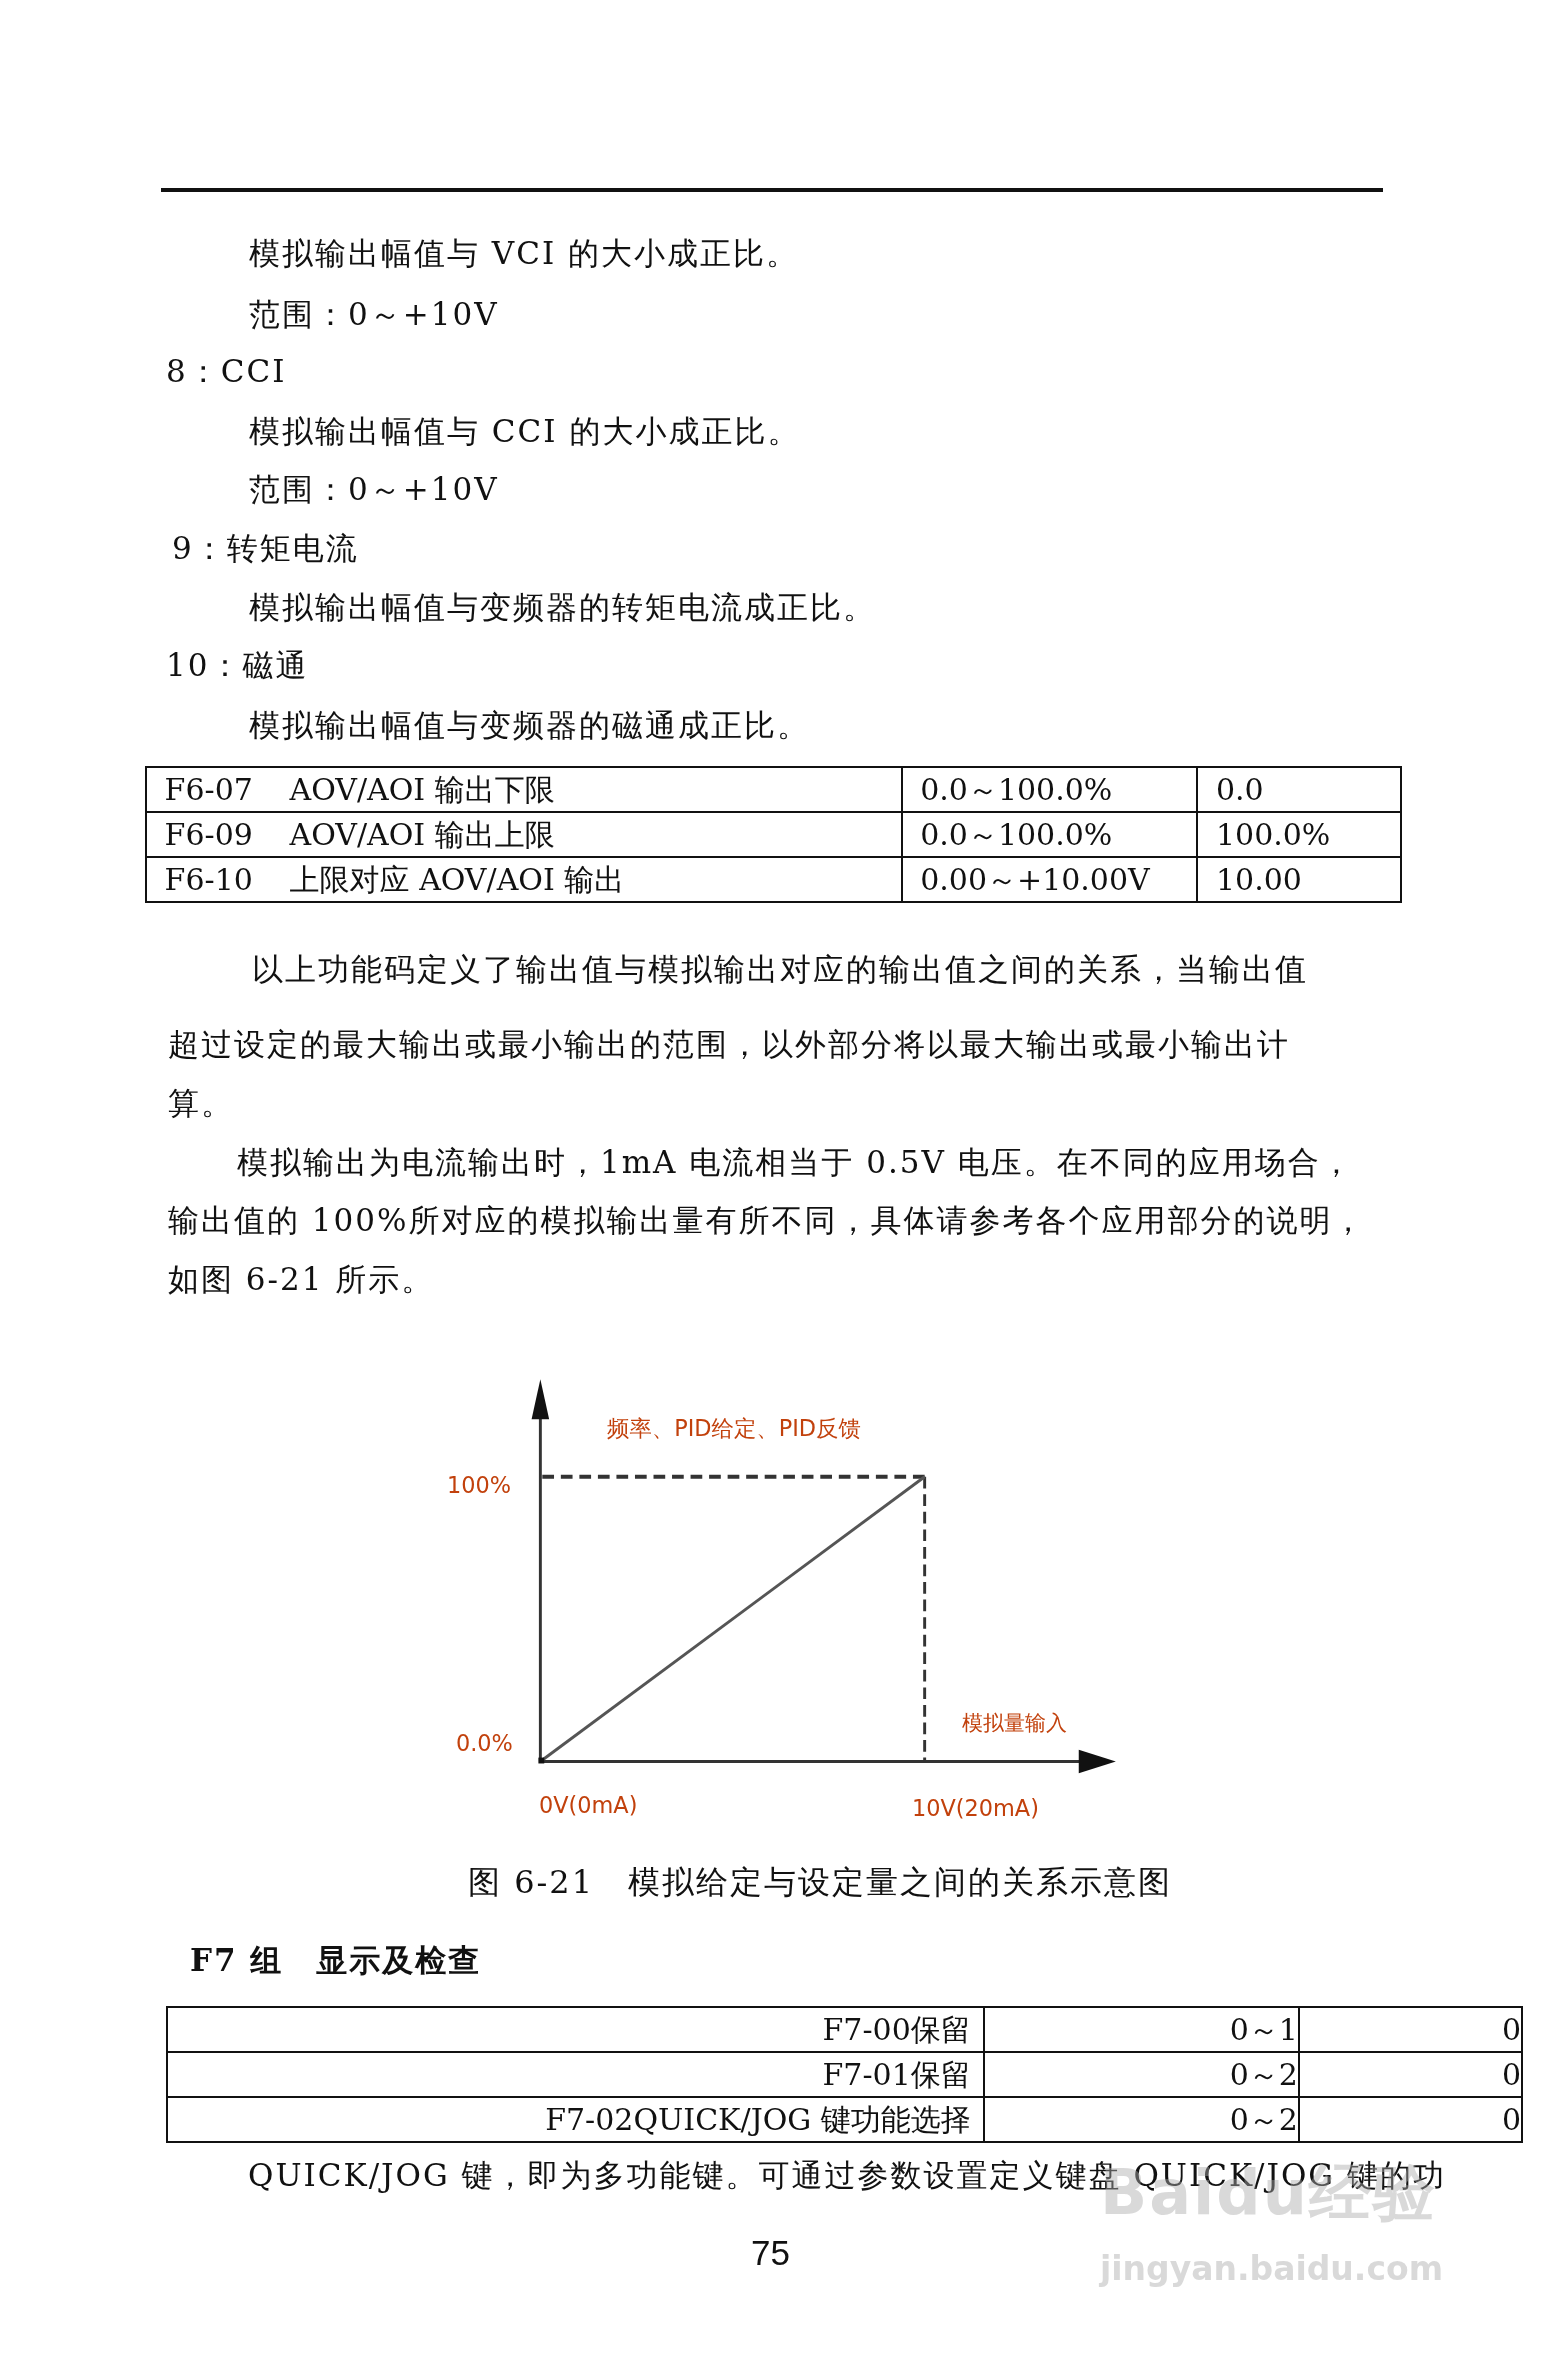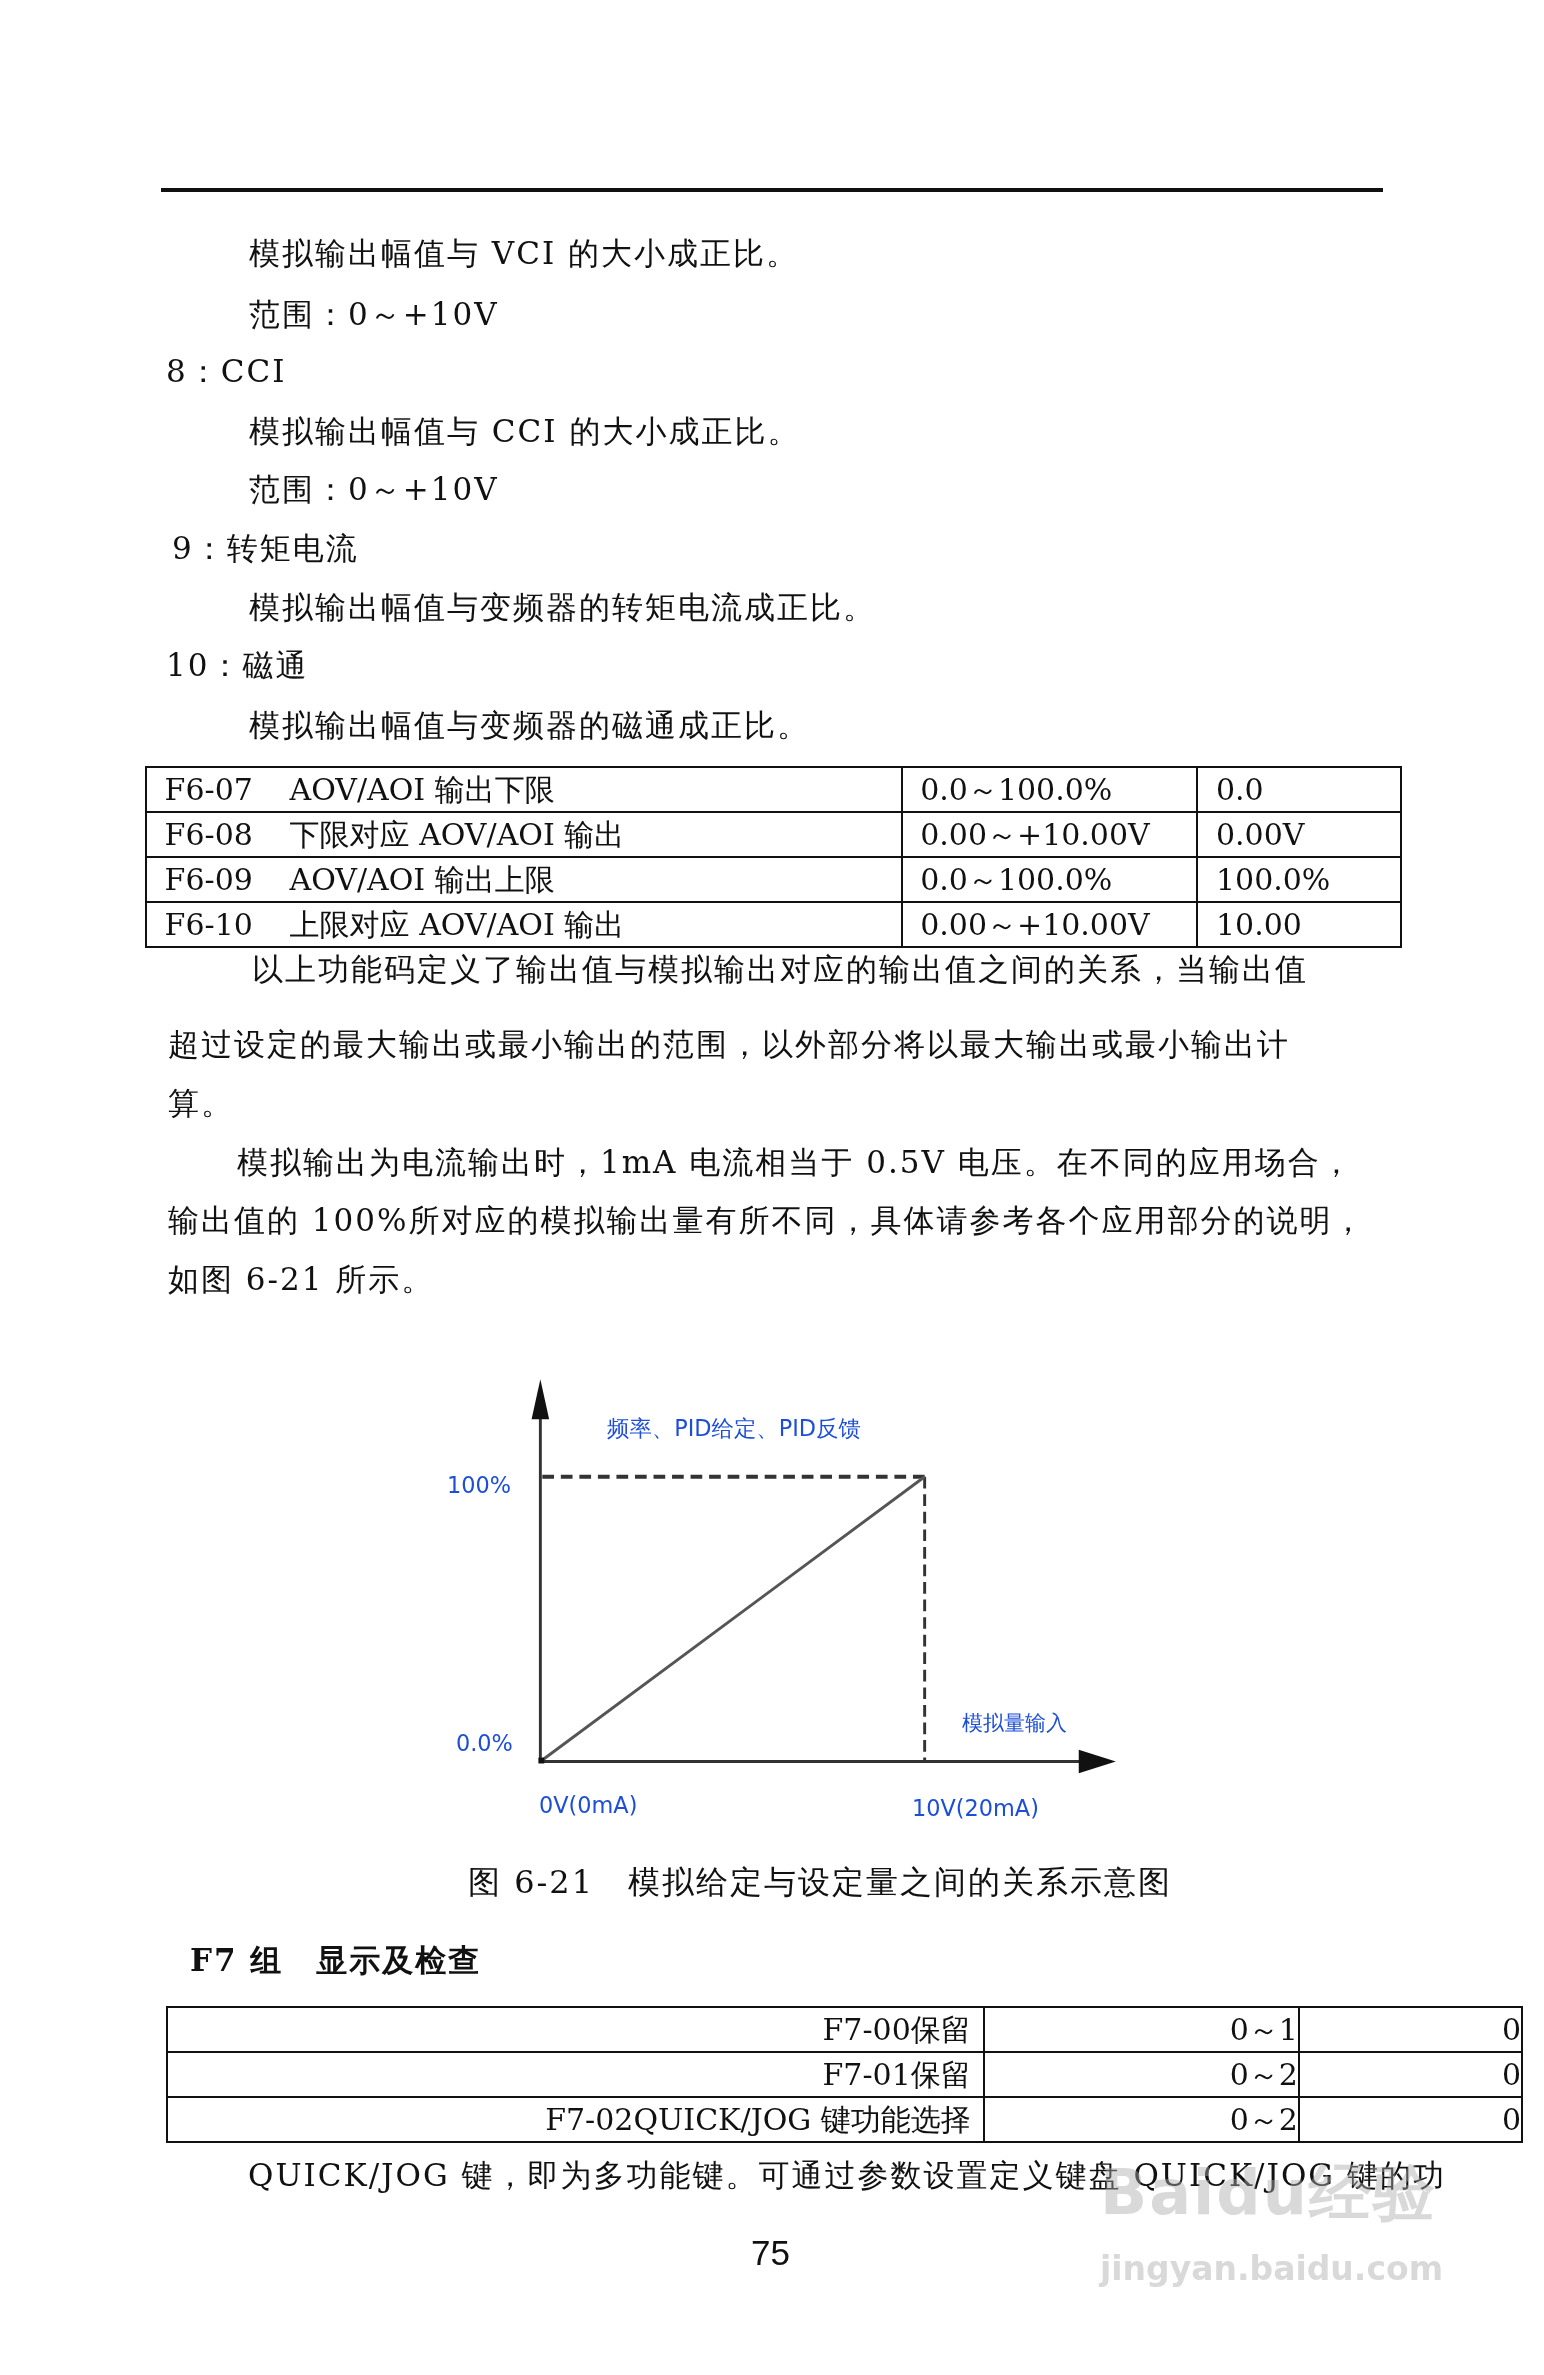--- a/index.html
+++ b/index.html
@@ -5,21 +5,21 @@
   html, body { margin: 0; padding: 0; background: #ffffff; }
   body { width: 1545px; height: 2376px; position: relative; overflow: hidden;
          font-family: "DejaVu Serif", "Liberation Serif", serif; color: #111; }
   .line { position: absolute; white-space: nowrap; font-size: 31px; line-height: 39px; letter-spacing: 2px; }
   .rule { position: absolute; left: 161px; top: 188px; width: 1222px; height: 3.9px; background: #111; }
   table.params { position: absolute; border-collapse: collapse; font-size: 30px; }
   table.params td { border: 2.9px solid #111; padding: 0 0 0 17.6px; height: 43px; line-height: 43px; white-space: nowrap; vertical-align: middle; }
   table.params td.code { padding-right: 12px; }
   .code-span { display: inline-block; width: 125px; }
   .chart { position: absolute; left: 0; top: 0; width: 1545px; height: 2376px; pointer-events: none; }
-  .chart-label { position: absolute; white-space: nowrap; font-family: "DejaVu Sans", "Liberation Sans", sans-serif; font-size: 22.4px; color: #1d4ed8; }
+  .chart-label { position: absolute; white-space: nowrap; font-family: "DejaVu Sans", "Liberation Sans", sans-serif; font-size: 22.4px; color: #c2410c; }
   .section-title { font-weight: bold; margin-left: 24px; }
   .pagenum { position: absolute; left: 751px; top: 2233px; font-family: "Liberation Sans", "DejaVu Sans", sans-serif; font-size: 35px; color: #111; }
   .wm1 { position: absolute; left: 1100px; top: 2151px; font-family: "DejaVu Sans", "Liberation Sans", sans-serif; font-size: 62px; font-weight: bold; color: rgba(170,170,170,0.45); letter-spacing: 2px; }
   .wm2 { position: absolute; left: 1100px; top: 2249px; font-family: "DejaVu Sans", "Liberation Sans", sans-serif; font-size: 33px; font-weight: bold; color: rgba(170,170,170,0.45); }
 </style>
 </head>
 <body>
 
 <div>
 
@@ -39,25 +39,20 @@
     <colgroup>
         <col style="width:757px">
         <col style="width:296px">
         <col style="width:204px">
       </colgroup>
     <tbody>
         <tr>
       <td class="code"><span class="code-span">F6-07</span><span>AOV/AOI 输出下限</span></td>
       <td>0.0～100.0%</td>
       <td>0.0</td>
-    </tr>
-    <tr>
-      <td class="code"><span class="code-span">F6-08</span><span>下限对应 AOV/AOI 输出</span></td>
-      <td>0.00～+10.00V</td>
-      <td>0.00V</td>
     </tr>
     <tr>
       <td class="code"><span class="code-span">F6-09</span><span>AOV/AOI 输出上限</span></td>
       <td>0.0～100.0%</td>
       <td>100.0%</td>
     </tr>
     <tr>
       <td class="code"><span class="code-span">F6-10</span><span>上限对应 AOV/AOI 输出</span></td>
       <td>0.00～+10.00V</td>
       <td>10.00</td>

